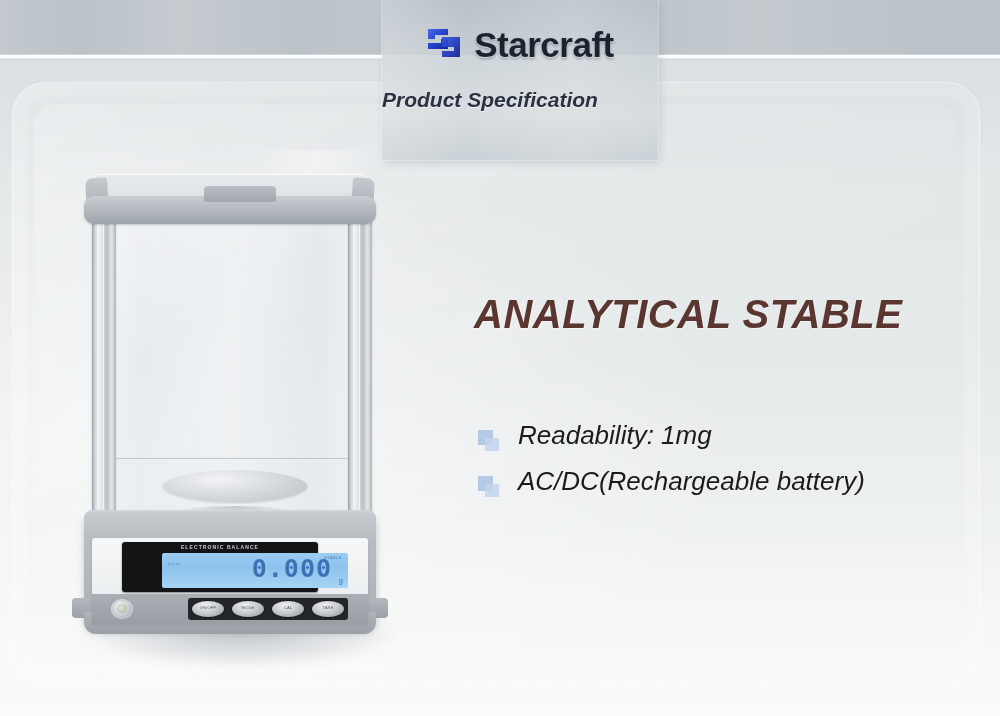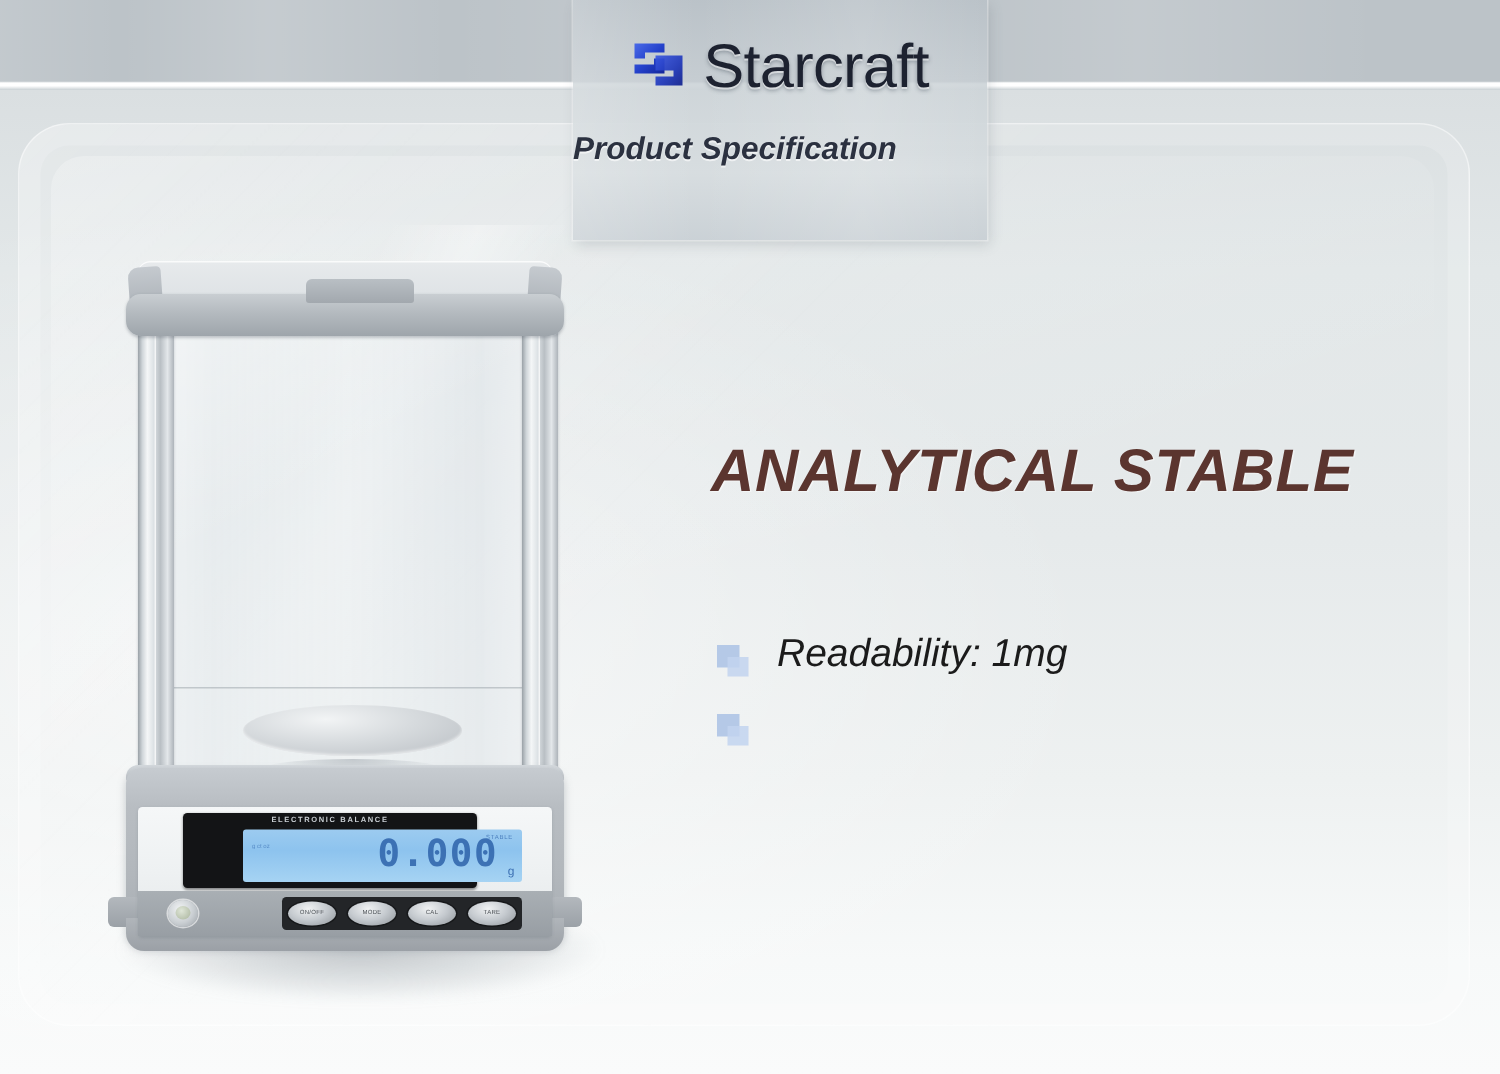--- a/index.html
+++ b/index.html
@@ -73,21 +73,21 @@
   .header-inner{
     position:absolute;left:0;top:0;width:276px;height:160px;
     background:linear-gradient(to right, rgba(255,255,255,0.18), rgba(255,255,255,0) 30%, rgba(255,255,255,0.14) 70%, rgba(255,255,255,0) 100%);
   }
   .brand-row{
     position:absolute;left:0;top:18px;width:276px;height:52px;
     display:flex;align-items:center;justify-content:center;gap:10px;
   }
   .brand-logo{width:38px;height:34px;display:block;}
   .brand-name{
-    font-size:41px;font-weight:normal;letter-spacing:-0.5px;
+    font-size:35px;font-weight:bold;letter-spacing:-0.5px;
     color:#1d2230;
     text-shadow:0 1px 0 rgba(255,255,255,0.55), 0 2px 3px rgba(60,70,85,0.45);
     line-height:1;
   }
   .plaque-sub{
     position:absolute;left:0;top:88px;width:276px;text-align:left;
     font-size:21px;font-weight:bold;font-style:italic;color:#2b3140;
     text-shadow:0 1px 0 rgba(255,255,255,0.6);
   }
 
@@ -360,20 +360,21 @@
         <span class="sq-a"></span>
           <span class="sq-b"></span>
       </span>
       <span>Readability: 1mg</span>
     </li>
     <li class="spec-item">
       <span class="spec-bullet">
         <span class="sq-a"></span>
           <span class="sq-b"></span>
       </span>
+      <span>AC/DC(Rechargeable battery)</span>
     </li>
   </ul>
 
   <div class="balance">
 
     <div class="bal-shadow"></div>
 
     <div class="shield-glass"></div>
     <div class="glass-seam"></div>
 

